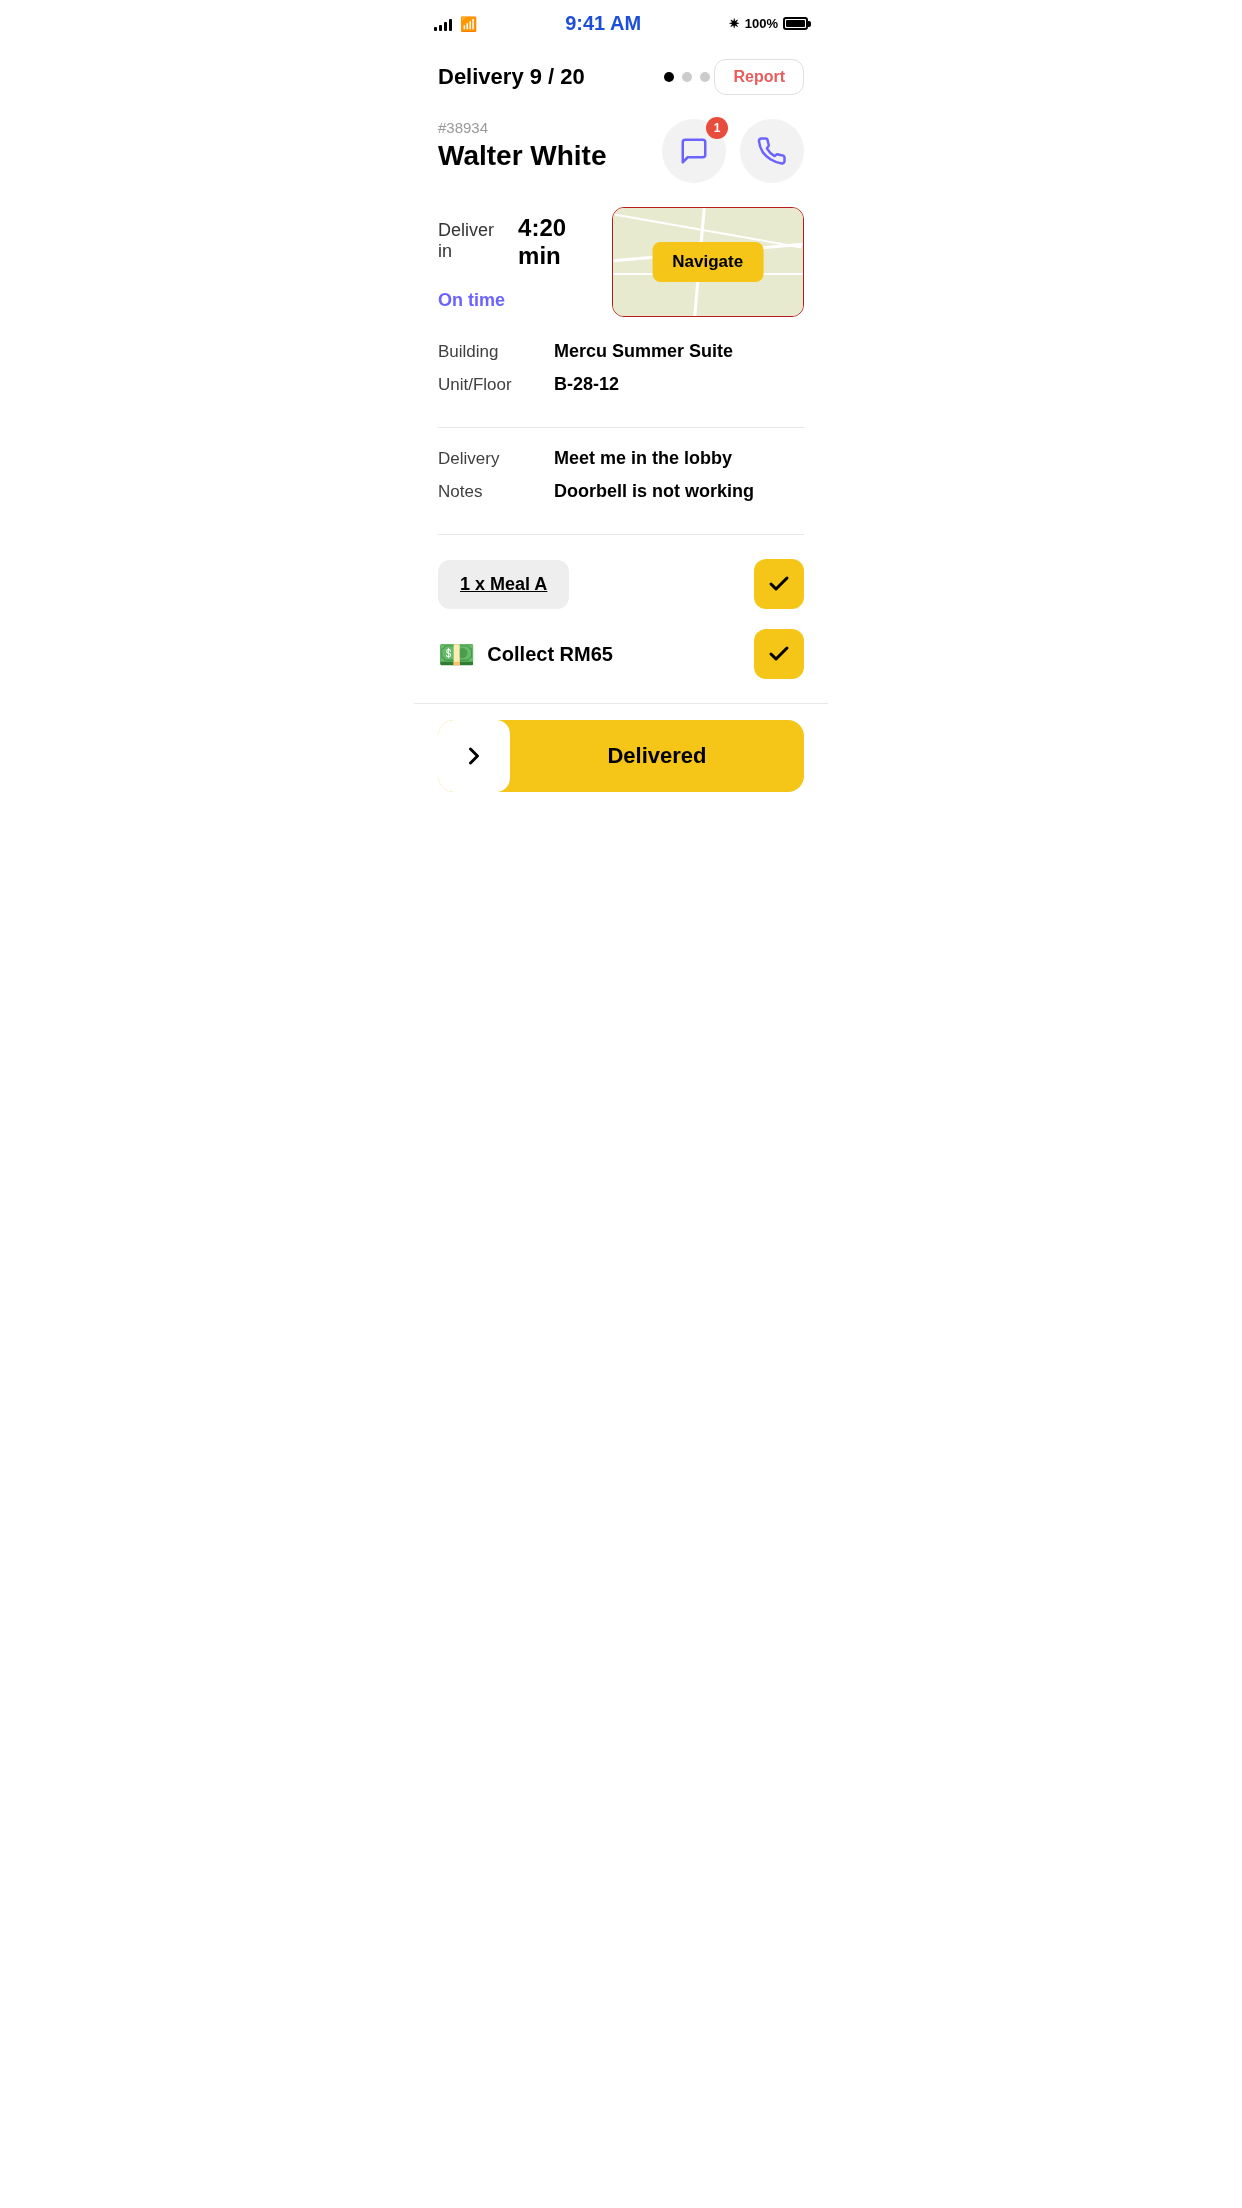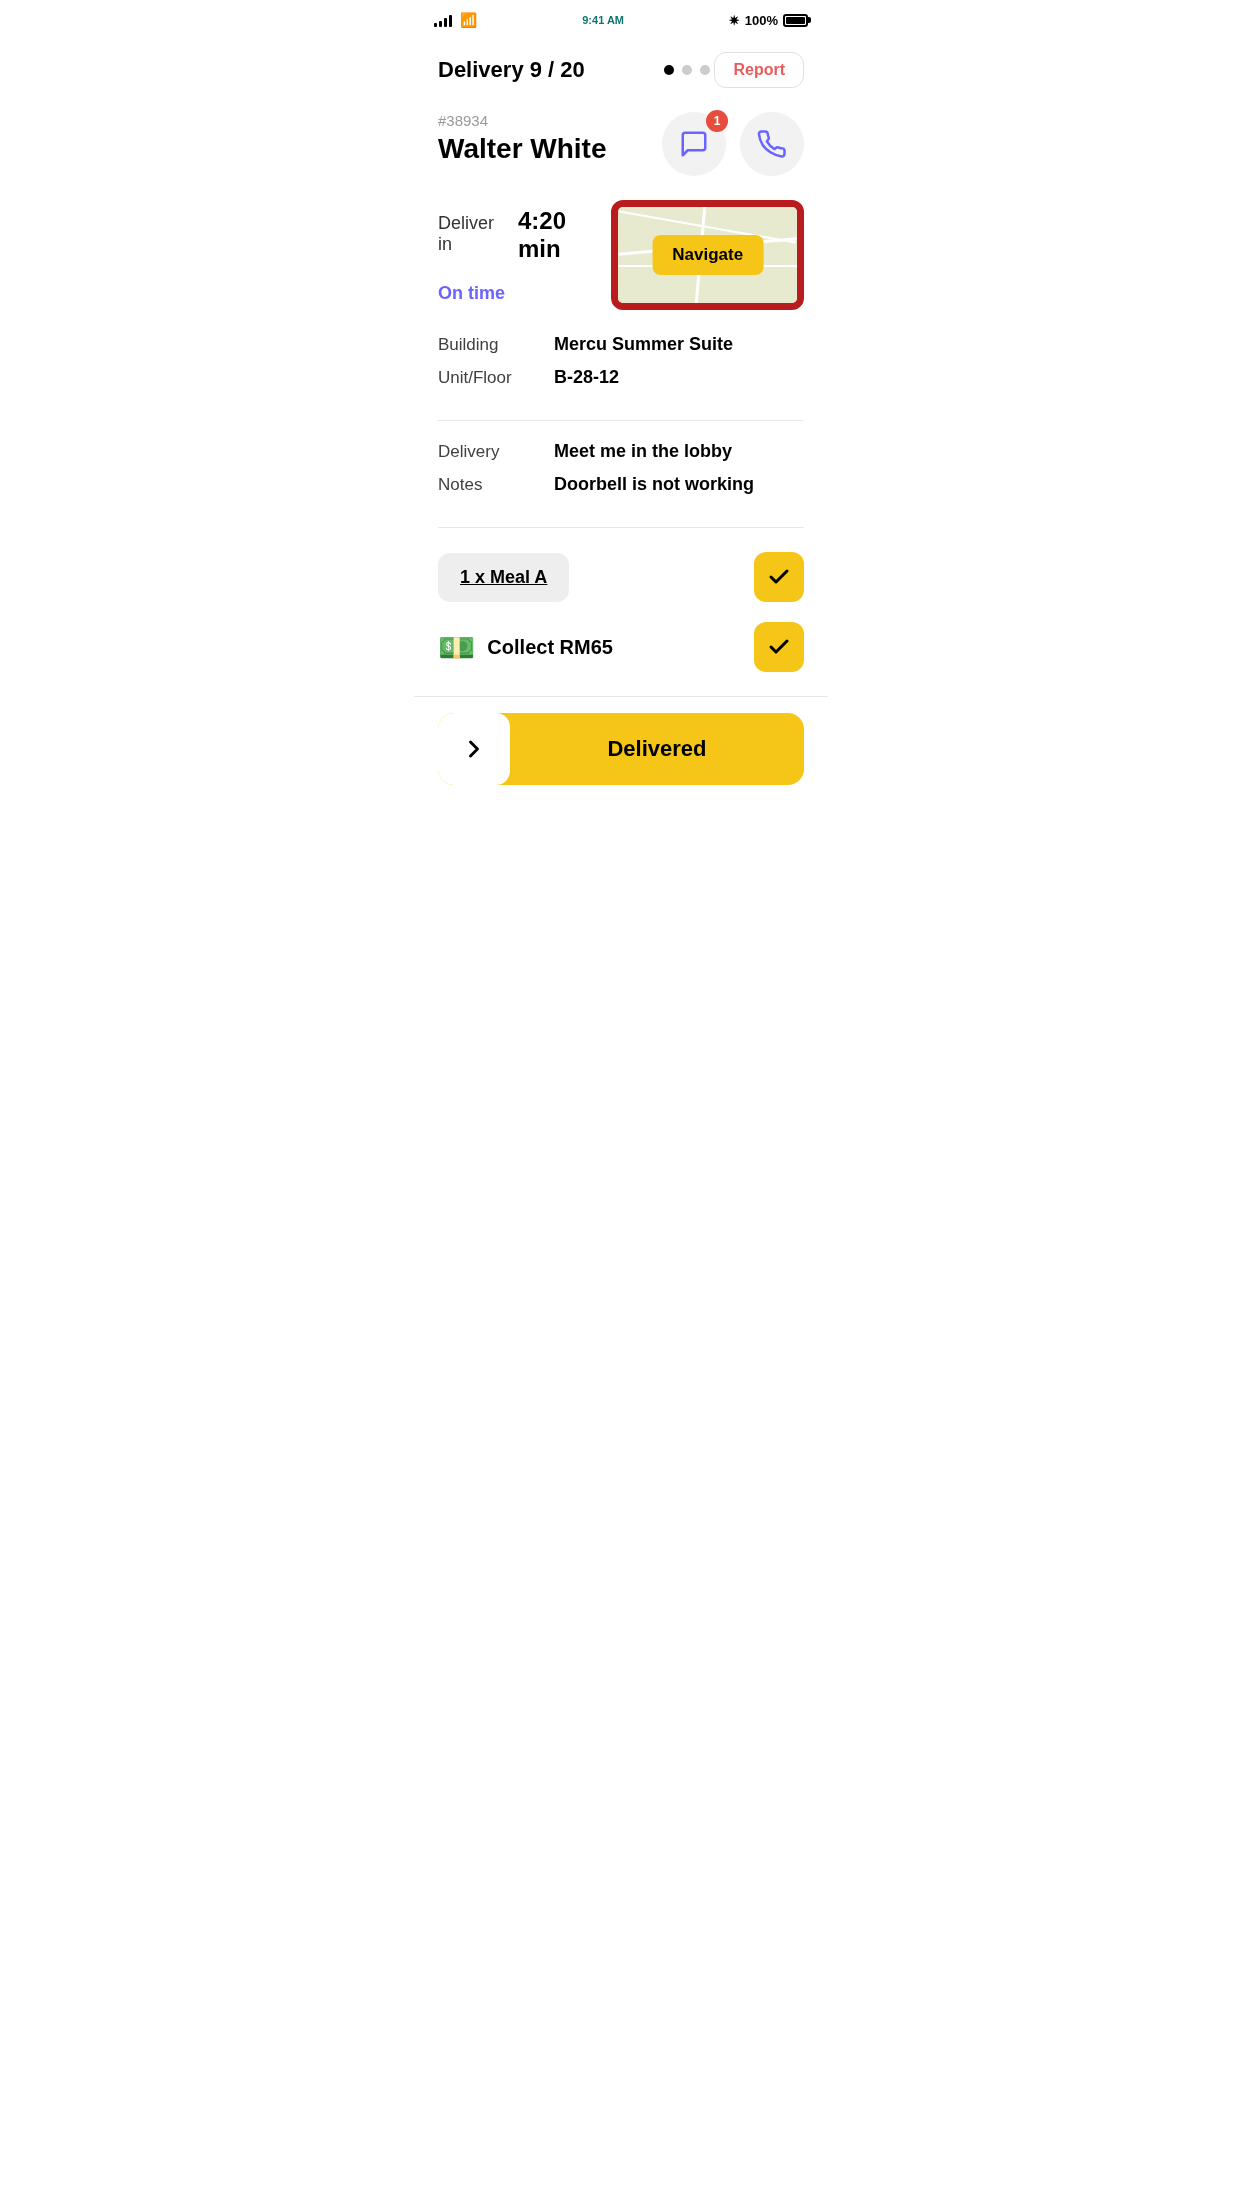--- a/index.html
+++ b/index.html
@@ -23,21 +23,21 @@
       background: #fff;
     }
     .status-left { display: flex; align-items: center; gap: 5px; }
     .signal-bars { display: flex; align-items: flex-end; gap: 2px; height: 14px; }
     .signal-bar { width: 3px; background: #000; border-radius: 1px; }
     .signal-bar:nth-child(1) { height: 4px; }
     .signal-bar:nth-child(2) { height: 6px; }
     .signal-bar:nth-child(3) { height: 9px; }
     .signal-bar:nth-child(4) { height: 12px; }
     .wifi-icon { font-size: 14px; margin-left: 3px; }
-    .status-center { font-size: 11px; font-weight: 600; color: #0f766e; text-align: center; }
+    .status-center { font-size: 20px; font-weight: 600; color: #1d4ed8; text-align: center; }
     .status-right { display: flex; align-items: center; gap: 5px; font-size: 13px; font-weight: 600; }
     .battery-icon {
       width: 25px; height: 13px; border: 2px solid #000; border-radius: 3px;
       position: relative; display: inline-block;
     }
     .battery-icon::after {
       content: ''; position: absolute; right: -5px; top: 50%; transform: translateY(-50%);
       width: 3px; height: 6px; background: #000; border-radius: 0 2px 2px 0;
     }
     .battery-fill {
@@ -128,21 +128,21 @@
       align-items: baseline;
       gap: 8px;
     }
     .deliver-label .time { font-size: 24px; font-weight: 700; color: #000; }
     .on-time { font-size: 18px; font-weight: 600; color: #6c63ff; margin-top: 20px; }
     .map-container {
       width: 200px; height: 110px;
       border-radius: 12px;
       overflow: hidden;
       position: relative;
-      border: 7px solid #b91c1c;
+      border: 1px solid #b91c1c;
       background: #e8ead0;
       cursor: pointer;
     }
     .map-bg {
       width: 100%; height: 100%;
       background: #e8ead0;
       position: relative;
     }
     
     .map-bg::before {

